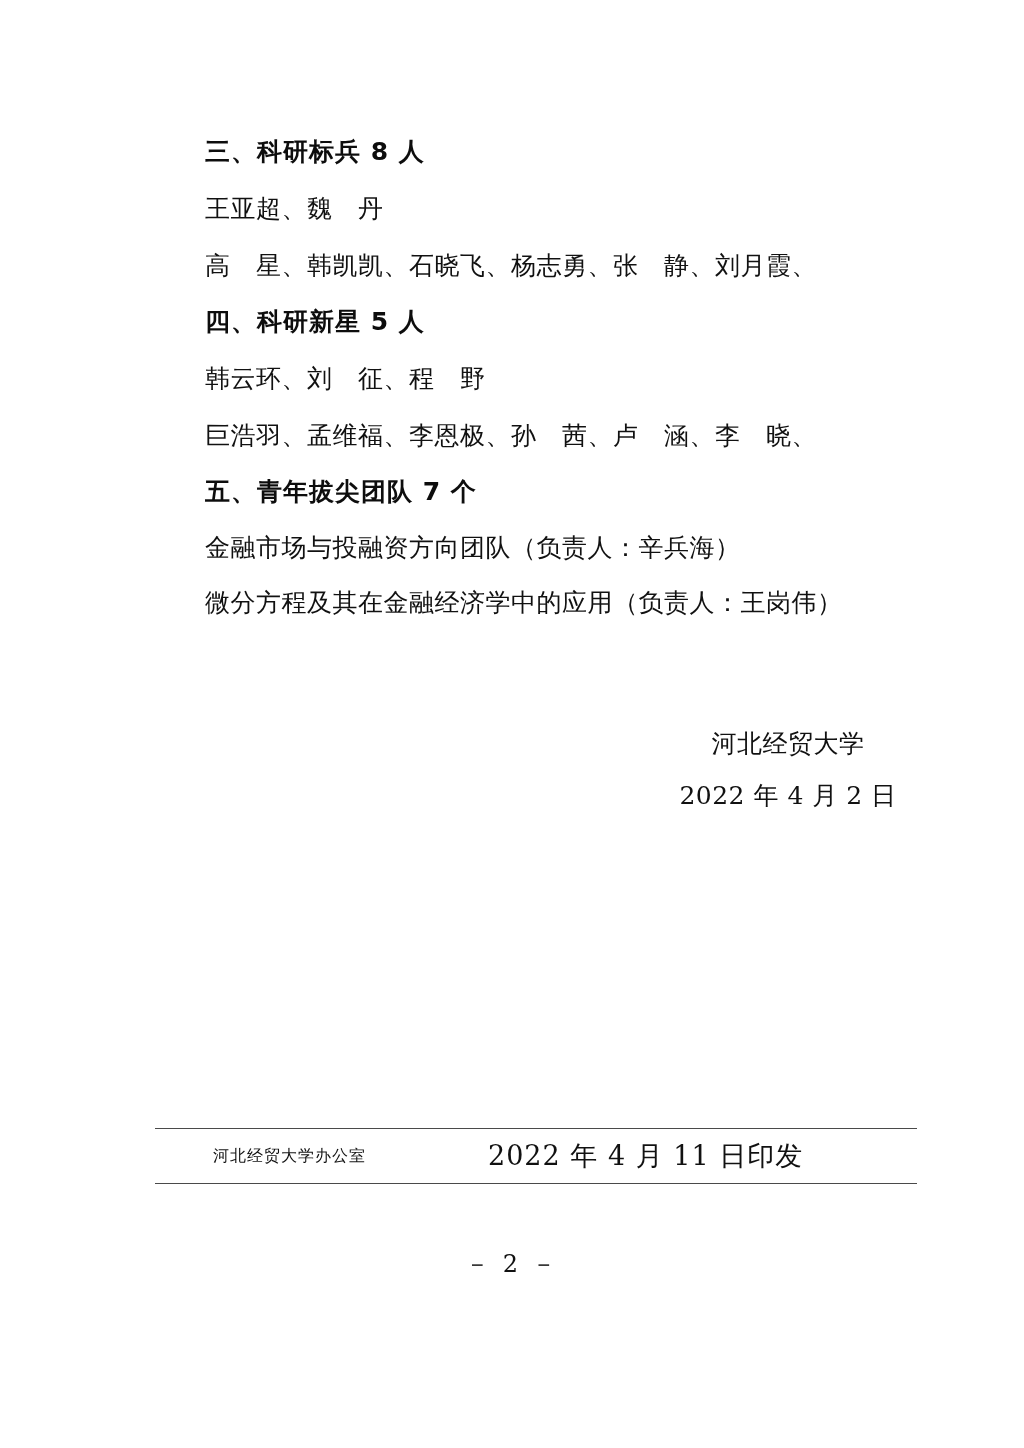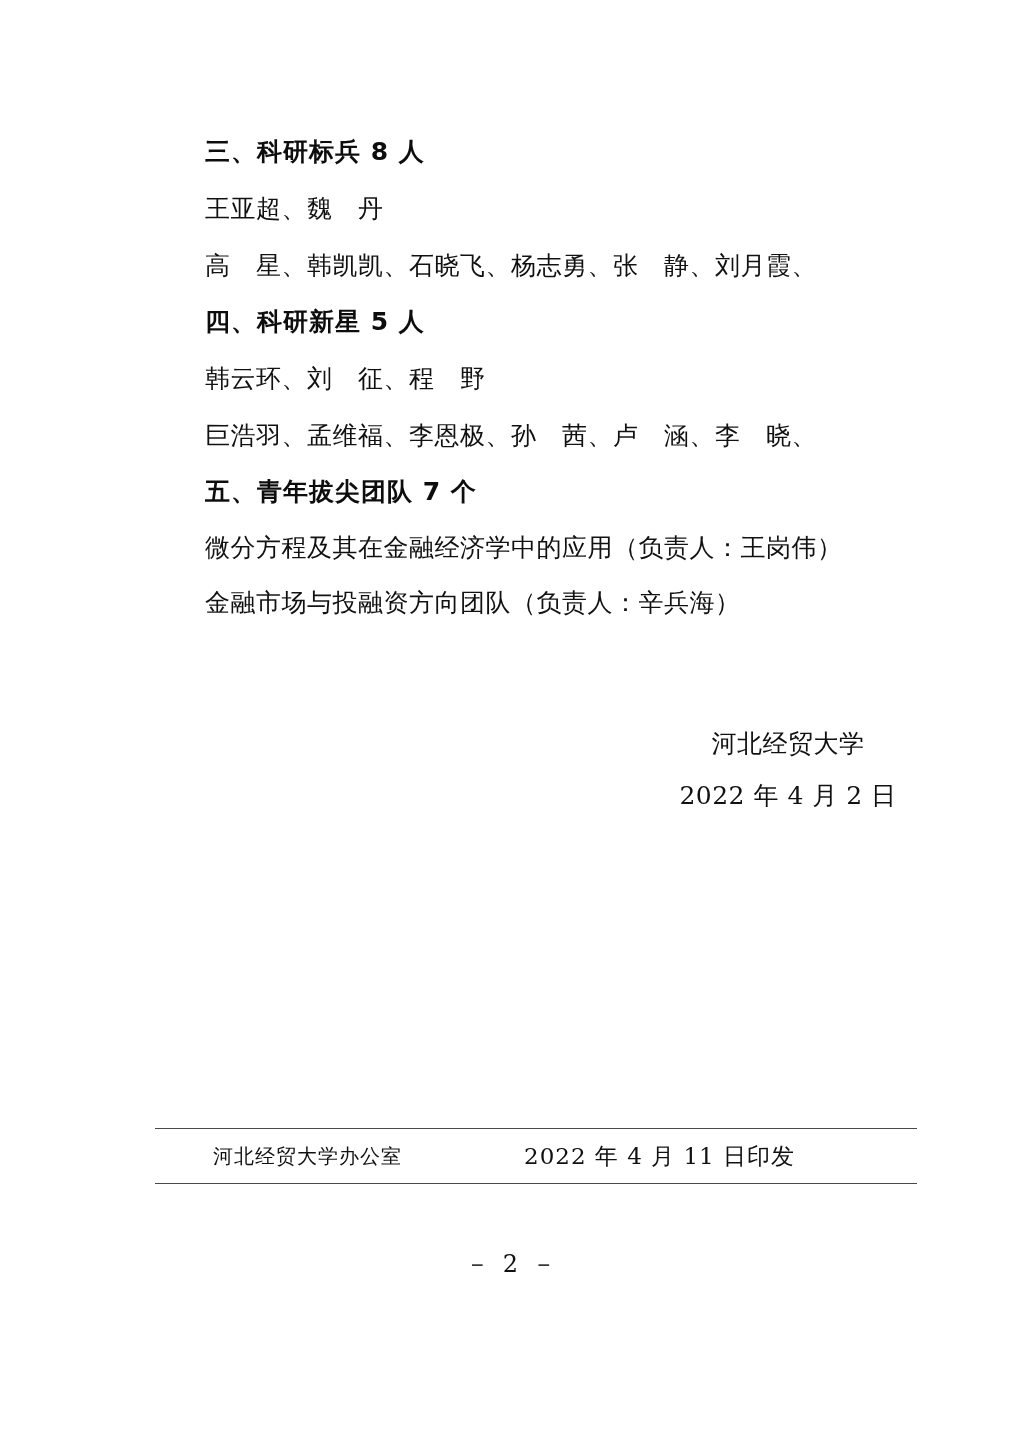--- a/index.html
+++ b/index.html
@@ -77,29 +77,29 @@
     width: 100%;
   }
   .footer-row {
     display: flex;
     align-items: center;
     height: 54px;
     padding: 0 0 0 0;
   }
   .footer-left {
     font-family: Liberation Serif, serif;
-    font-size: 20px;
+    font-size: 16px;
     letter-spacing: 1px;
     color: #111111;
     margin-left: 58px;
     white-space: pre;
   }
   .footer-right {
     font-family: "DejaVu Serif", "Liberation Serif", serif;
-    font-size: 23px;
+    font-size: 27px;
     letter-spacing: 1px;
     color: #111111;
     margin-left: 122px;
     white-space: pre;
   }
   .page-number {
     position: absolute;
     left: 0;
     top: 1248px;
     width: 1024px;
@@ -120,22 +120,22 @@
 
     <div class="section-heading">三、科研标兵 8 人</div>
     <div class="body-line">王亚超、魏　丹</div>
     <div class="body-line">高　星、韩凯凯、石晓飞、杨志勇、张　静、刘月霞、</div>
 
     <div class="section-heading">四、科研新星 5 人</div>
     <div class="body-line">韩云环、刘　征、程　野</div>
     <div class="body-line">巨浩羽、孟维福、李恩极、孙　茜、卢　涵、李　晓、</div>
 
     <div class="section-heading">五、青年拔尖团队 7 个</div>
+    <div class="body-line tight">金融市场与投融资方向团队（负责人：辛兵海）</div>
     <div class="body-line tight">微分方程及其在金融经济学中的应用（负责人：王岗伟）</div>
-    <div class="body-line tight">金融市场与投融资方向团队（负责人：辛兵海）</div>
 
   </div>
 
   <div class="signature">
     <div class="sign-line">河北经贸大学</div>
     <div class="sign-line">2022 年 4 月 2 日</div>
   </div>
 
   <div class="footer">
     <div class="footer-rule"></div>

